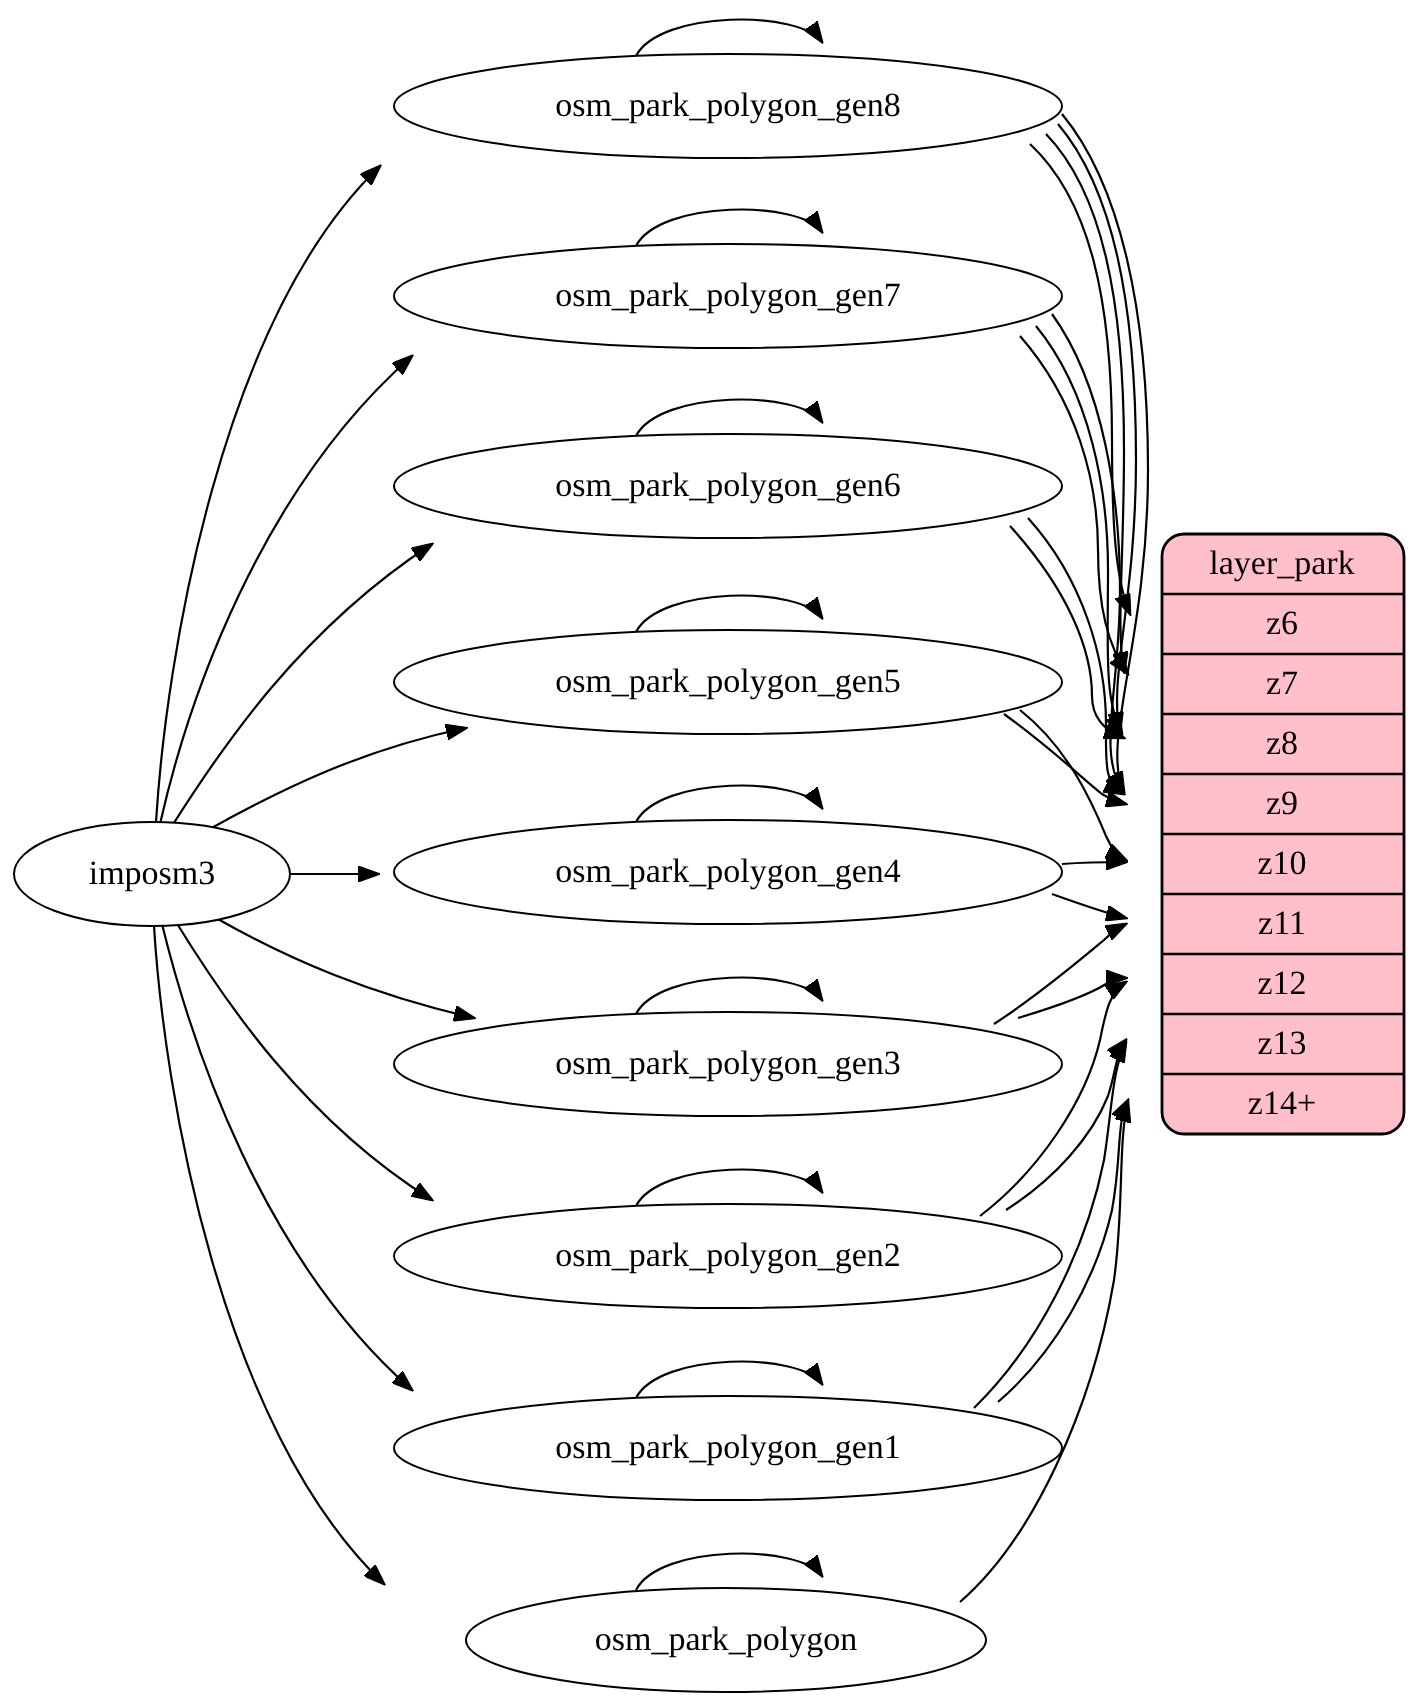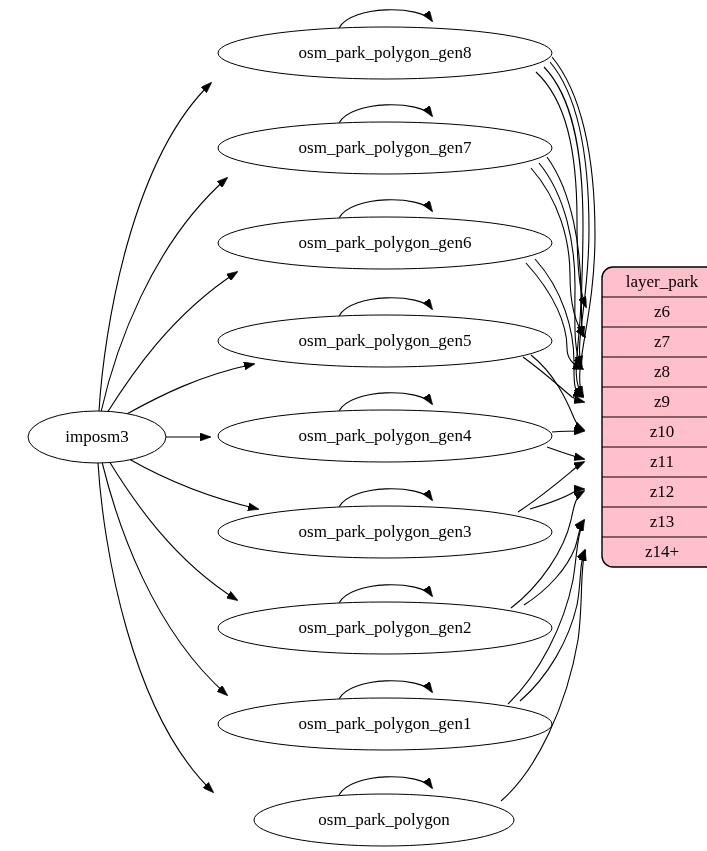--- a/index.html
+++ b/index.html
@@ -10,21 +10,20 @@
   body {
     width: 707px;
     height: 851px;
     font-family: "Liberation Serif", "DejaVu Serif", serif;
     overflow: hidden;
   }
   #graph-root {
     position: relative;
     width: 635px;
     height: 851px;
-    margin-left: 21px;
   }
   svg#graph-svg {
     display: block;
     width: 707px;
     height: 851px;
   }
   .node-ellipse {
     fill: #ffffff;
     stroke: #000000;
     stroke-width: 1;

